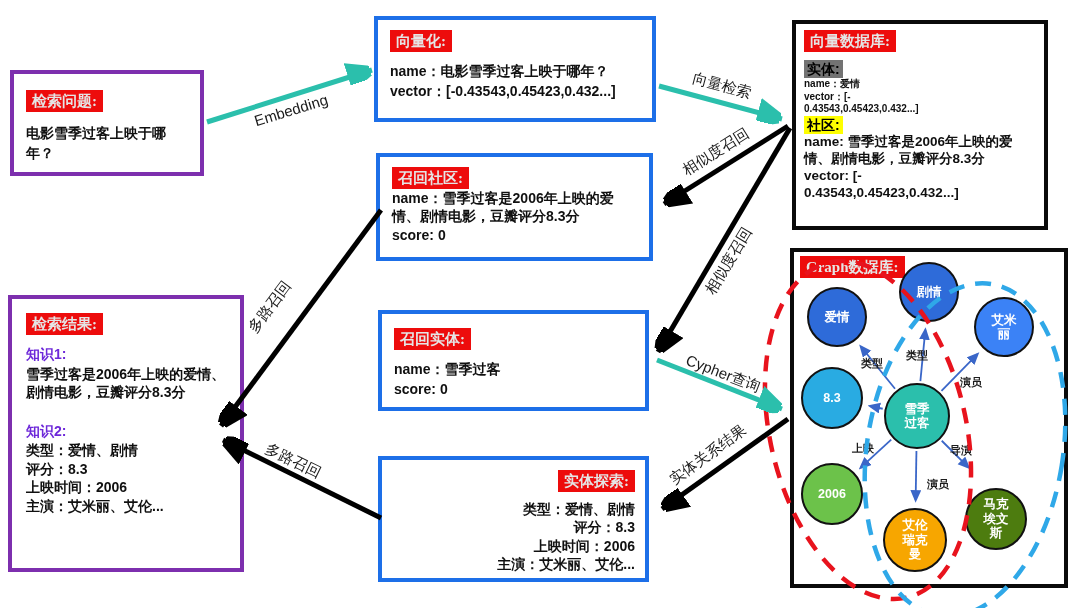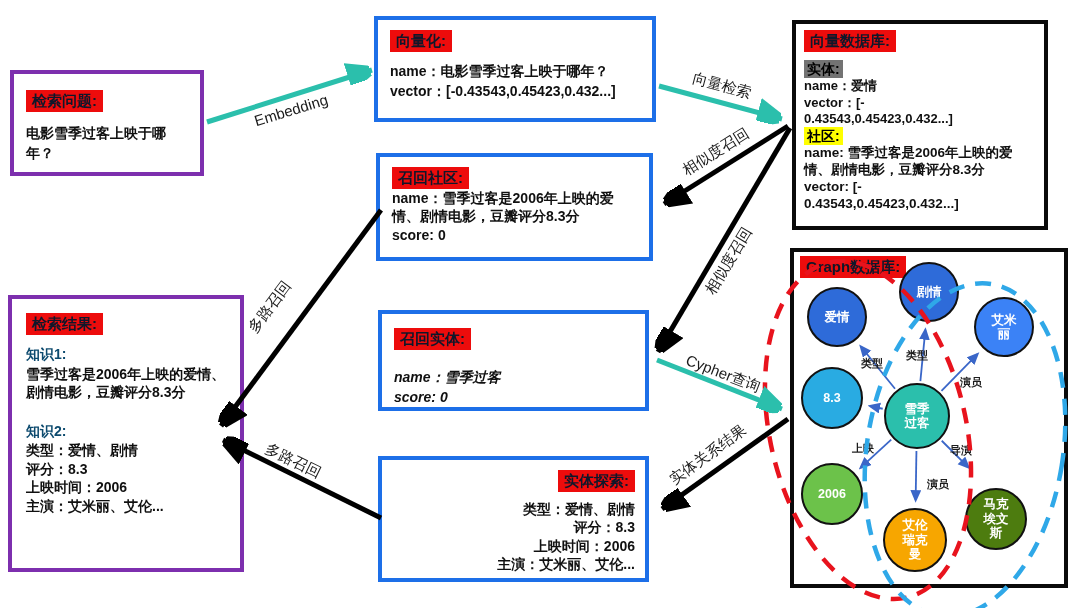--- a/index.html
+++ b/index.html
@@ -3,27 +3,27 @@
 <meta charset="utf-8">
 <style>
   html,body{margin:0;padding:0;background:#ffffff;font-family:"Liberation Sans","DejaVu Sans",sans-serif;}
   #canvas{position:relative;width:1080px;height:608px;background:#fff;overflow:hidden;}
 
   .box{position:absolute;background:#fff;box-sizing:border-box;z-index:1;}
   .box.blue{border:4px solid #1D6FE8;}
   .box.purple{border:4px solid #7D2FAE;}
   .box.black{border:4px solid #0a0a0a;}
 
-  .chip{display:inline-block;background:#ED0C0C;color:#0f172a;font-weight:bold;
-        font-size:15px;padding:1px 6px;line-height:1.35;}
+  .chip{display:inline-block;background:#ED0C0C;color:#e5e5e5;font-weight:bold;
+        font-size:15px;padding:1px 6px;line-height:1.35;font-family:Liberation Serif, serif;}
   .body-text{font-size:14px;font-weight:600;color:#101010;line-height:1.38;white-space:pre-line;}
   .tag{display:inline-block;font-size:14px;font-weight:bold;color:#000;padding:0 3px;line-height:1.3;}
   .tag.cyan{background:#737373;}
   .tag.yellow{background:#FFFF00;}
-  .ktag{font-size:14px;font-weight:bold;color:#0c4a6e;line-height:1.4;}
+  .ktag{font-size:14px;font-weight:bold;color:#6d28d9;line-height:1.4;}
 
   
   #graph-nodes{position:absolute;left:0;top:0;width:1080px;height:608px;z-index:3;pointer-events:none;}
   .gnode{position:absolute;border:2.5px solid #111;border-radius:50%;display:flex;align-items:center;
          justify-content:center;text-align:center;color:#fff;font-weight:bold;font-size:12.5px;
          line-height:1.15;white-space:pre-line;box-sizing:border-box;}
   .edge-label{position:absolute;transform:translate(-50%,-50%);font-size:11px;font-weight:600;color:#1c1c1c;white-space:nowrap;}
 
   svg.layer{position:absolute;left:0;top:0;z-index:2;pointer-events:none;}
   svg.layer.top{z-index:5;}
@@ -44,39 +44,39 @@
   <div class="box blue" style="left:374px;top:16px;width:282px;height:106px;padding:10px 10px 6px 12px;">
     <span class="chip">向量化:</span>
     <div class="body-text" style="margin-top:10px;">name：电影雪季过客上映于哪年？
 vector：[-0.43543,0.45423,0.432...]</div>
   </div>
 
   <div class="box black" style="left:792px;top:20px;width:256px;height:210px;padding:6px 8px 4px 8px;">
     <span class="chip">向量数据库:</span>
     <div style="margin-top:8px;">
       <span class="tag cyan">实体:</span>
-      <div class="body-text" style="font-size:13px;line-height:1.25;">name：爱情
+      <div class="body-text" style="font-size:10px;line-height:1.25;">name：爱情
 vector：[-
 0.43543,0.45423,0.432...]</div>
       <span class="tag yellow">社区:</span>
       <div class="body-text" style="font-size:13.5px;line-height:1.25;">name: 雪季过客是2006年上映的爱情、剧情电影，豆瓣评分8.3分
 vector: [-
 0.43543,0.45423,0.432...]</div>
     </div>
   </div>
 
   <div class="box blue" style="left:376px;top:153px;width:277px;height:108px;padding:10px 8px 4px 12px;">
     <span class="chip">召回社区:</span>
     <div class="body-text" style="margin-top:0;line-height:1.3;">name：雪季过客是2006年上映的爱情、剧情电影，豆瓣评分8.3分
 score: 0</div>
   </div>
 
   <div class="box blue" style="left:378px;top:310px;width:271px;height:101px;padding:14px 10px 4px 12px;">
     <span class="chip">召回实体:</span>
-    <div class="body-text" style="margin-top:18px;font-style:italic;">name：雪季过客
+    <div class="body-text" style="margin-top:10px;">name：雪季过客
 score: 0</div>
   </div>
 
   <div class="box blue" style="left:378px;top:456px;width:271px;height:126px;padding:10px 10px 4px 12px;text-align:right;">
     <span class="chip">实体探索:</span>
     <div class="body-text" style="margin-top:8px;line-height:1.3;">类型：爱情、剧情
 评分：8.3
 上映时间：2006
 主演：艾米丽、艾伦...</div>
   </div>

